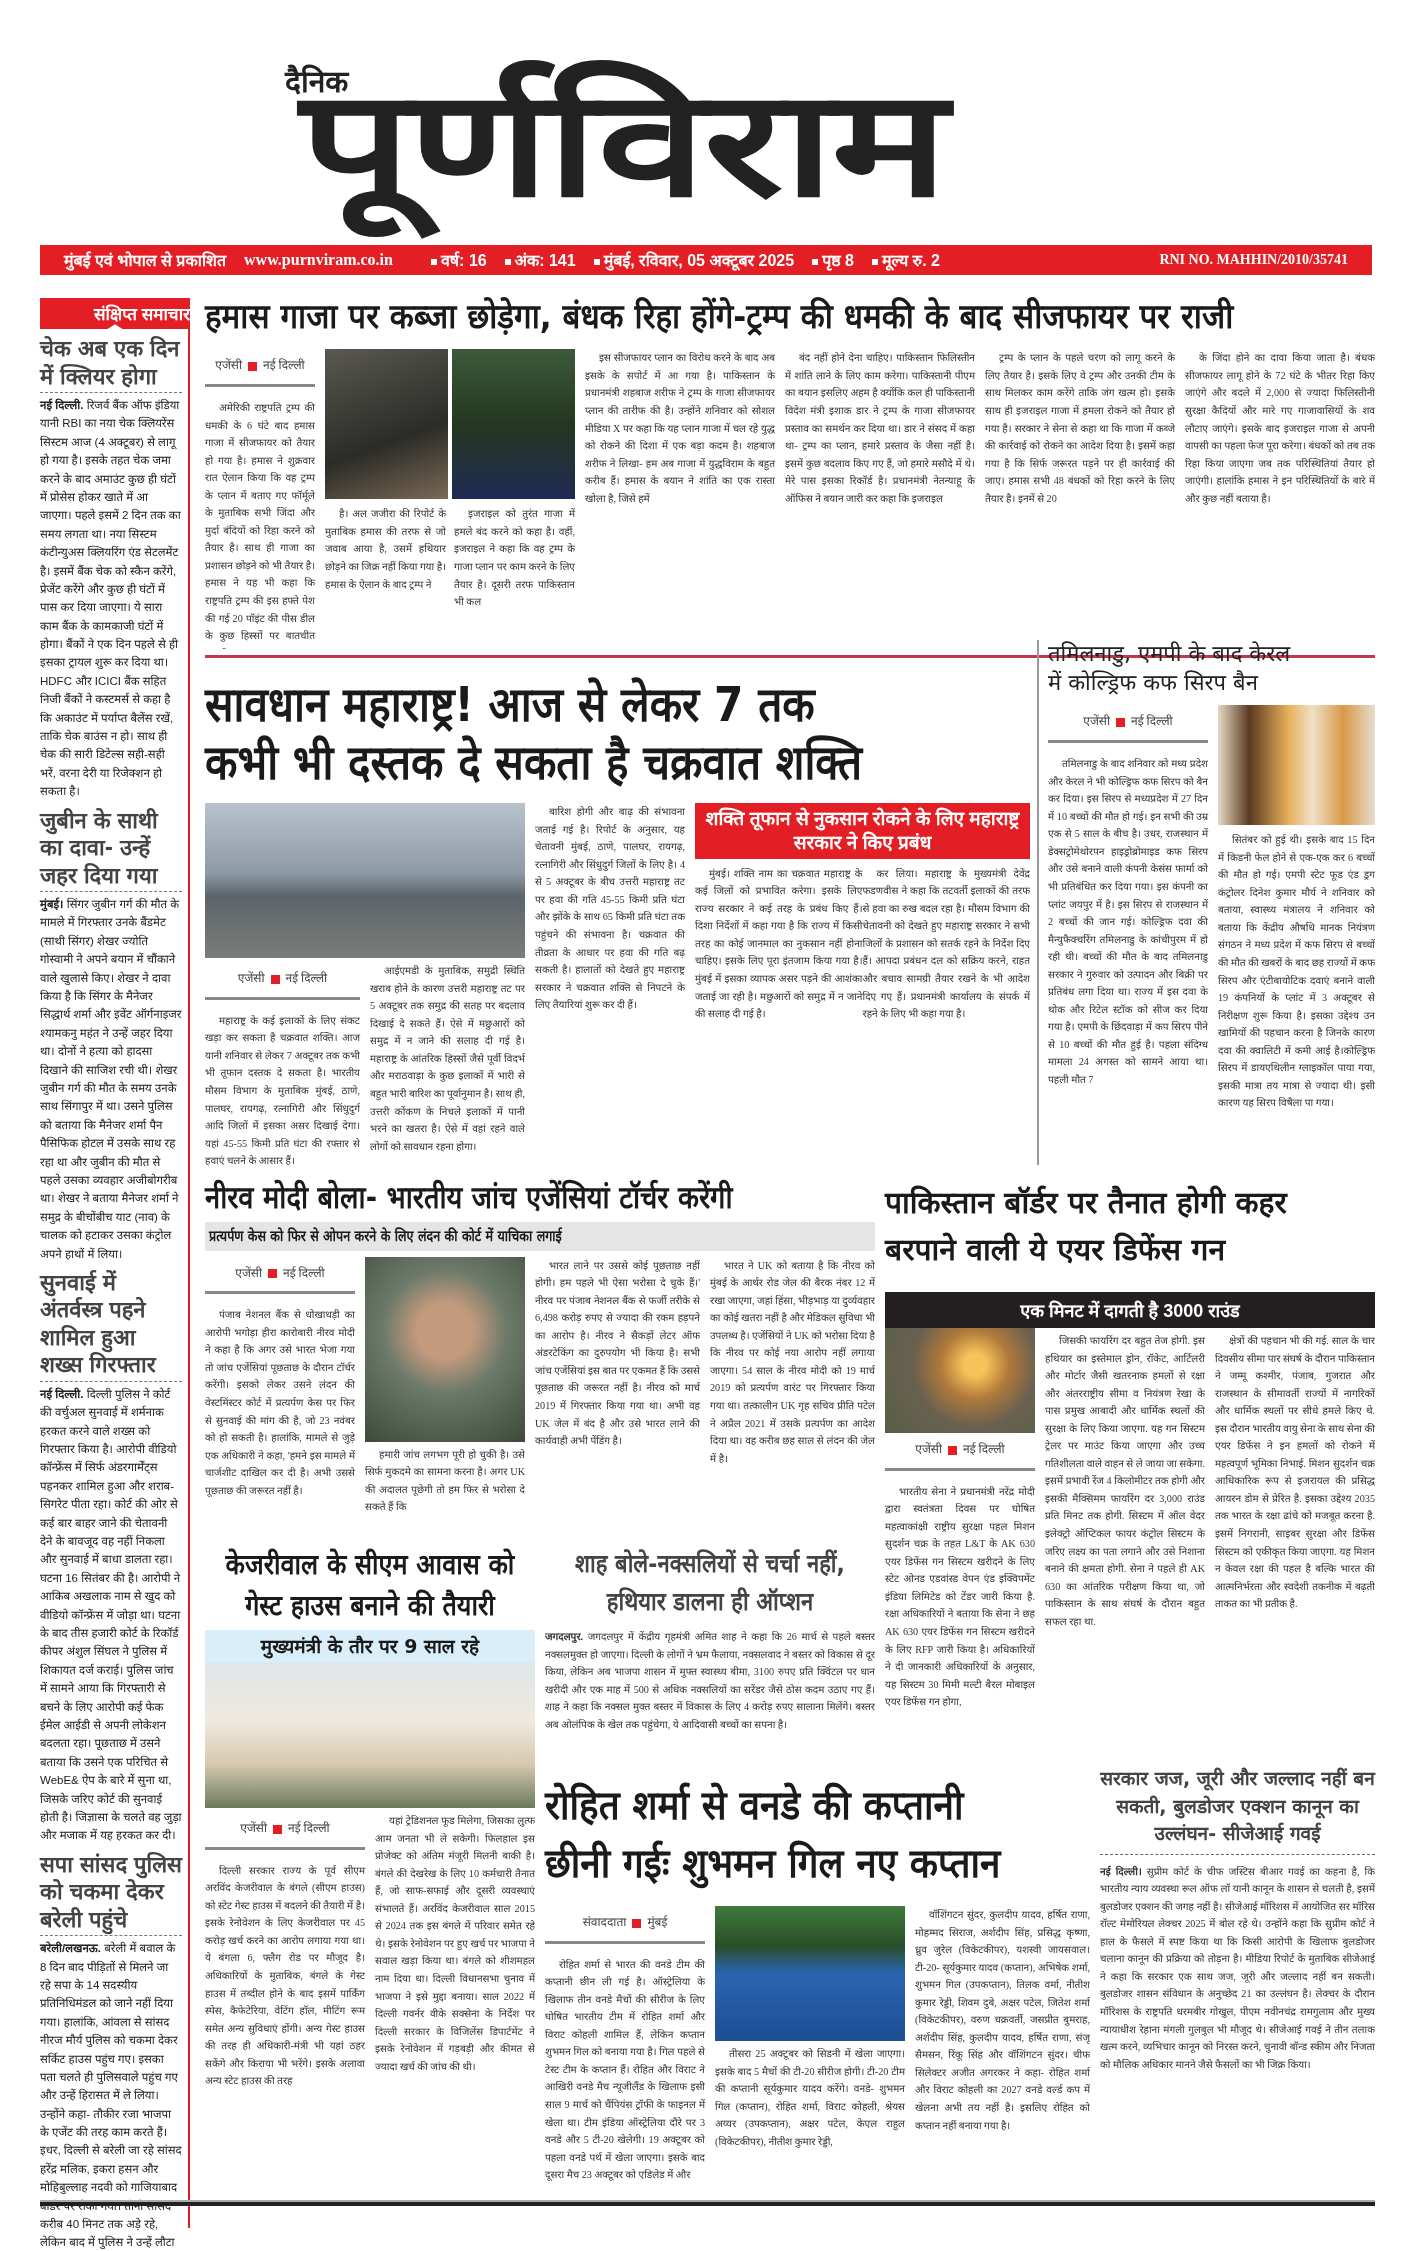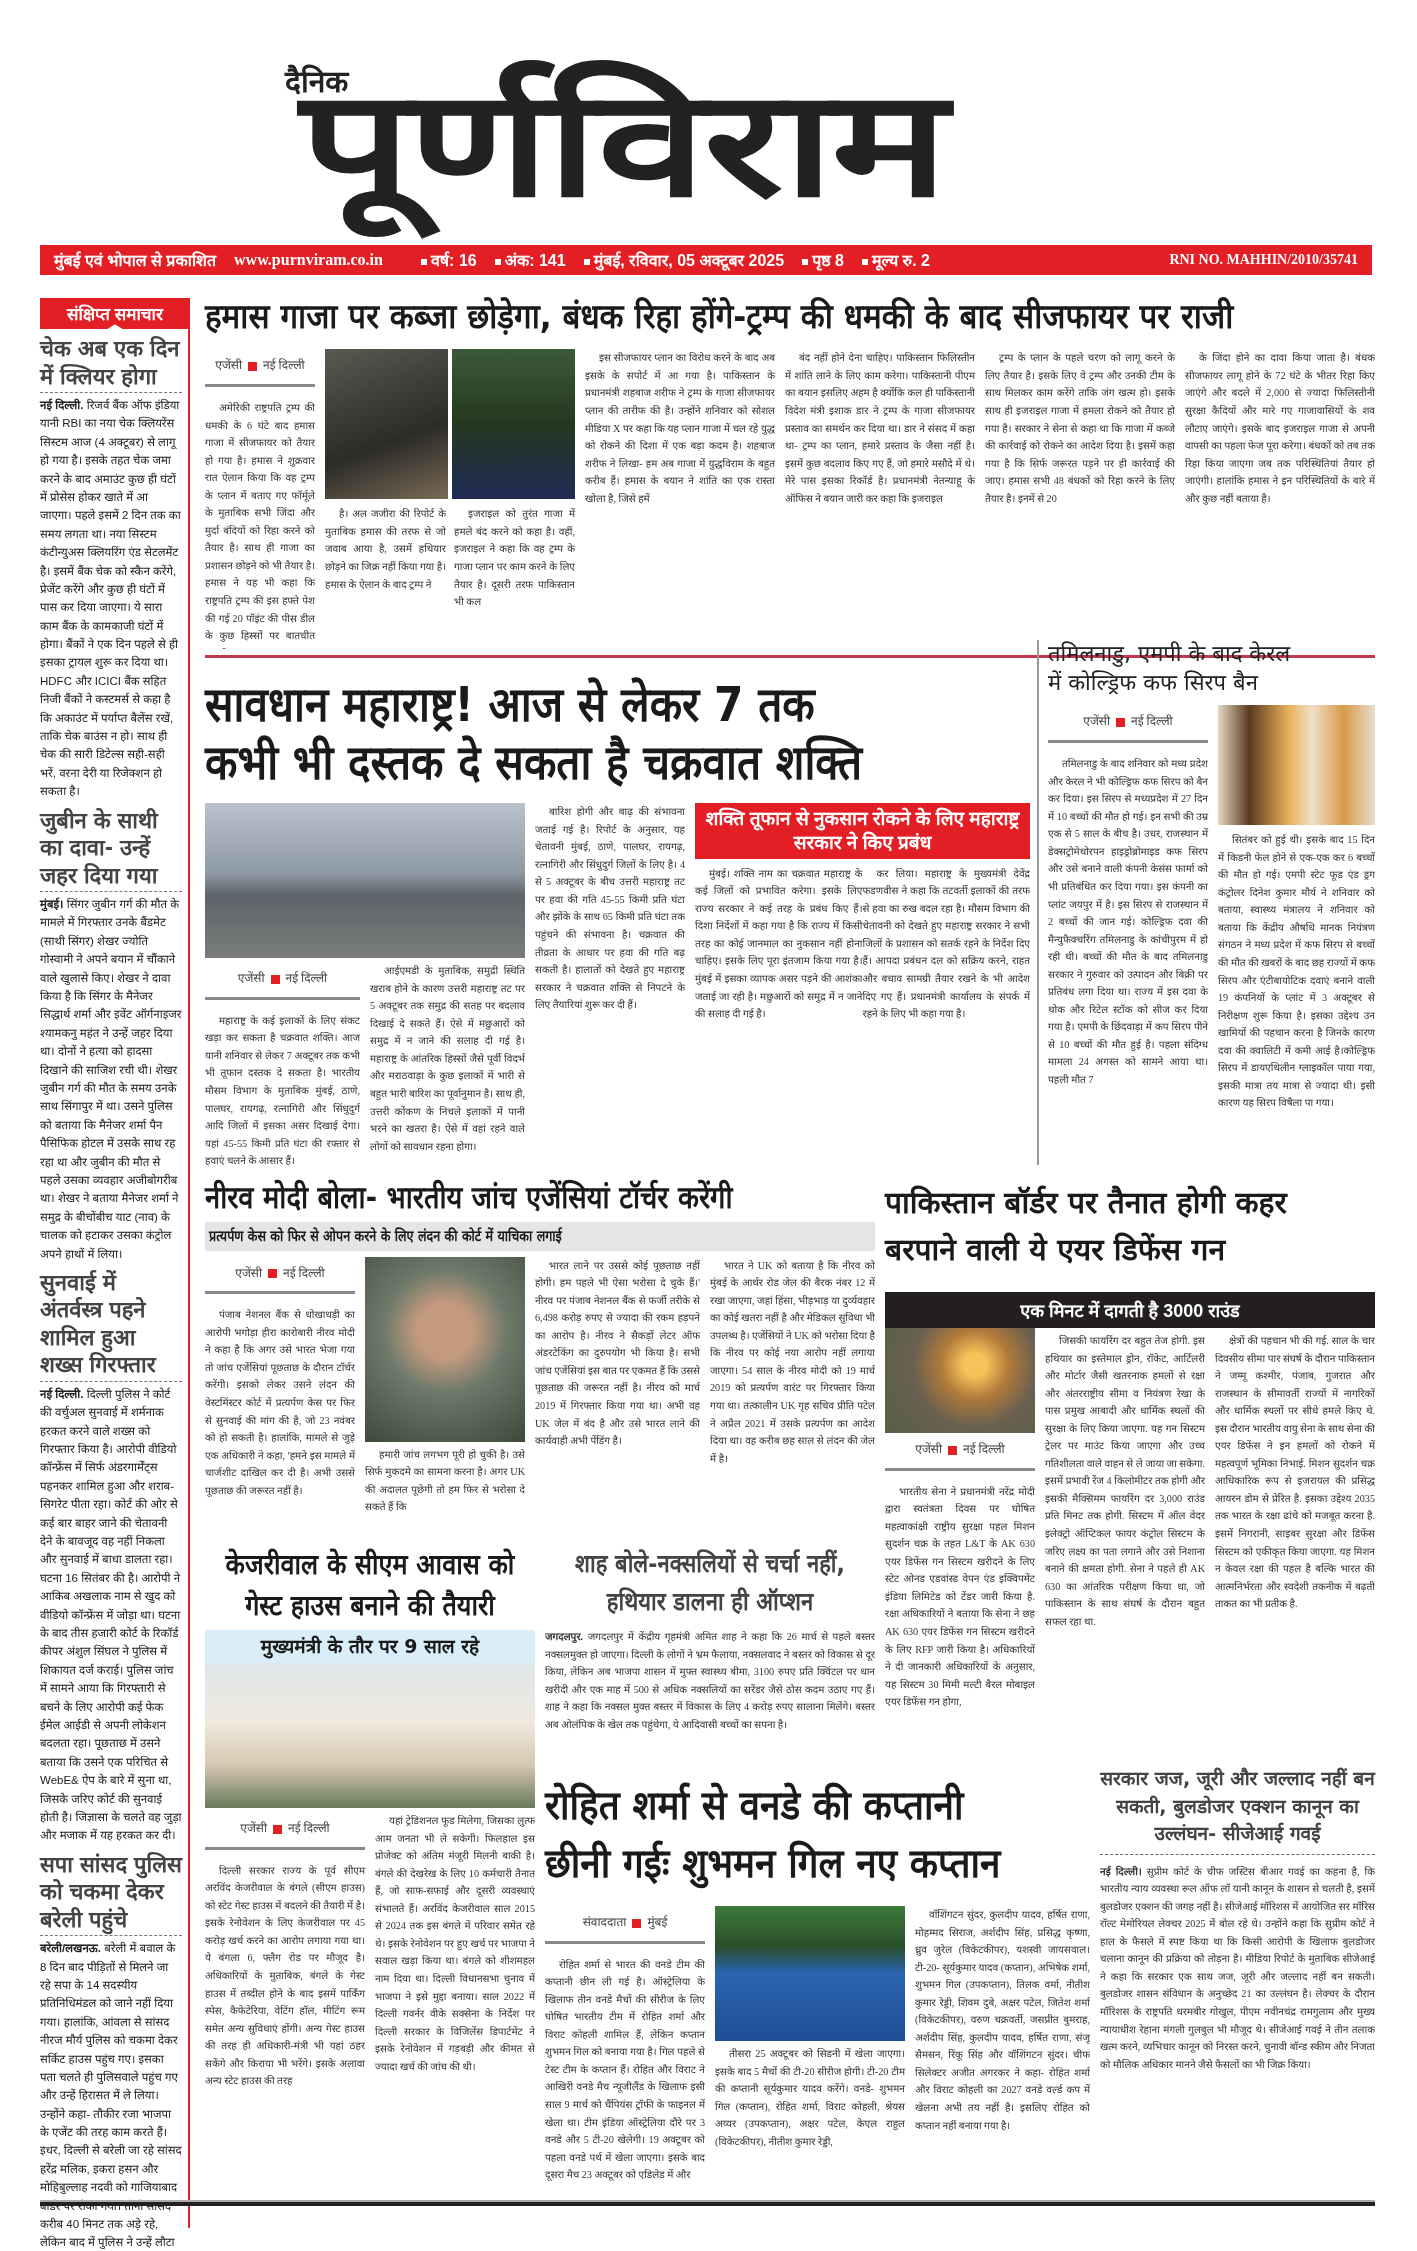--- a/index.html
+++ b/index.html
@@ -1,25 +1,25 @@
 <!DOCTYPE html>
 <html><head>
 <meta charset="utf-8">
 <style>
 *{box-sizing:border-box;margin:0;padding:0}
 body{width:1417px;height:2251px;background:#fff;font-family:"Liberation Sans","DejaVu Sans",sans-serif;color:#222;position:relative;overflow:hidden}
 .abs{position:absolute}
 .masthead-daink{left:285px;top:60px;font-size:30px;font-weight:bold;color:#222;font-family:"DejaVu Sans",sans-serif}
 .masthead-title{left:300px;top:70px;font-size:148px;font-weight:900;letter-spacing:-2px;color:#222;font-family:"DejaVu Sans",sans-serif;line-height:1;transform:scaleX(1.32);transform-origin:left top}
-.redbar{left:40px;top:245px;width:1332px;height:30px;background:#e31e24;color:#fff;display:flex;align-items:center;gap:18px;padding:0 14px;font-size:16px;font-weight:bold;white-space:nowrap}
+.redbar{left:40px;top:245px;width:1332px;height:30px;background:#e31e24;color:#fff;display:flex;align-items:center;gap:18px;padding:0 24px;font-size:16px;font-weight:bold;white-space:nowrap}
 .redbar .sq{display:inline-block;width:6px;height:6px;background:#fff;margin-right:4px;vertical-align:middle}
 .redbar .rni{margin-left:auto;font-size:14px;font-family:"Liberation Serif",serif}
 .redbar .web{font-family:"Liberation Serif",serif}
 .sidebar{left:40px;top:298px;width:150px;height:1930px;border-right:2px solid #e31e24;padding-right:6px}
-.side-tag{background:#e31e24;color:#fff;font-weight:bold;font-size:17px;text-align:center;padding:4px 0;width:150px;clip-path:polygon(0 0,100% 0,100% 100%,55% 100%,50% 85%,45% 100%,0 100%)}
+.side-tag{background:#e31e24;color:#fff;font-weight:bold;font-size:17px;text-align:right;padding:4px 0;width:150px;clip-path:polygon(0 0,100% 0,100% 100%,55% 100%,50% 85%,45% 100%,0 100%)}
 .side-h{font-size:22px;line-height:1.25;color:#444;font-weight:bold;border-bottom:1px dashed #777;margin-top:6px;padding-bottom:2px;font-family:"DejaVu Sans Condensed","DejaVu Sans",sans-serif}
 .side-p{font-size:11.5px;line-height:1.6;color:#222;margin-top:3px}
 .side-p b{font-weight:bold}
 .hl{font-weight:bold;color:#1a1a1a;font-family:"DejaVu Sans",sans-serif;line-height:1.1;white-space:nowrap}
 .col-text{font-size:10.2px;line-height:1.72;color:#333;text-align:justify;font-family:"Liberation Serif","DejaVu Serif",serif}
 .col-text p{text-indent:14px}
 .byline{font-size:12px;color:#444;text-align:center;padding:6px 0 8px;border-bottom:3px solid #888;margin-bottom:12px}
 .byline .dot{display:inline-block;width:9px;height:9px;background:#e31e24;margin:0 6px;vertical-align:middle}
 .img{background:#8a8f96;overflow:hidden}
 .rule-red{height:3px;background:#c0384d}

